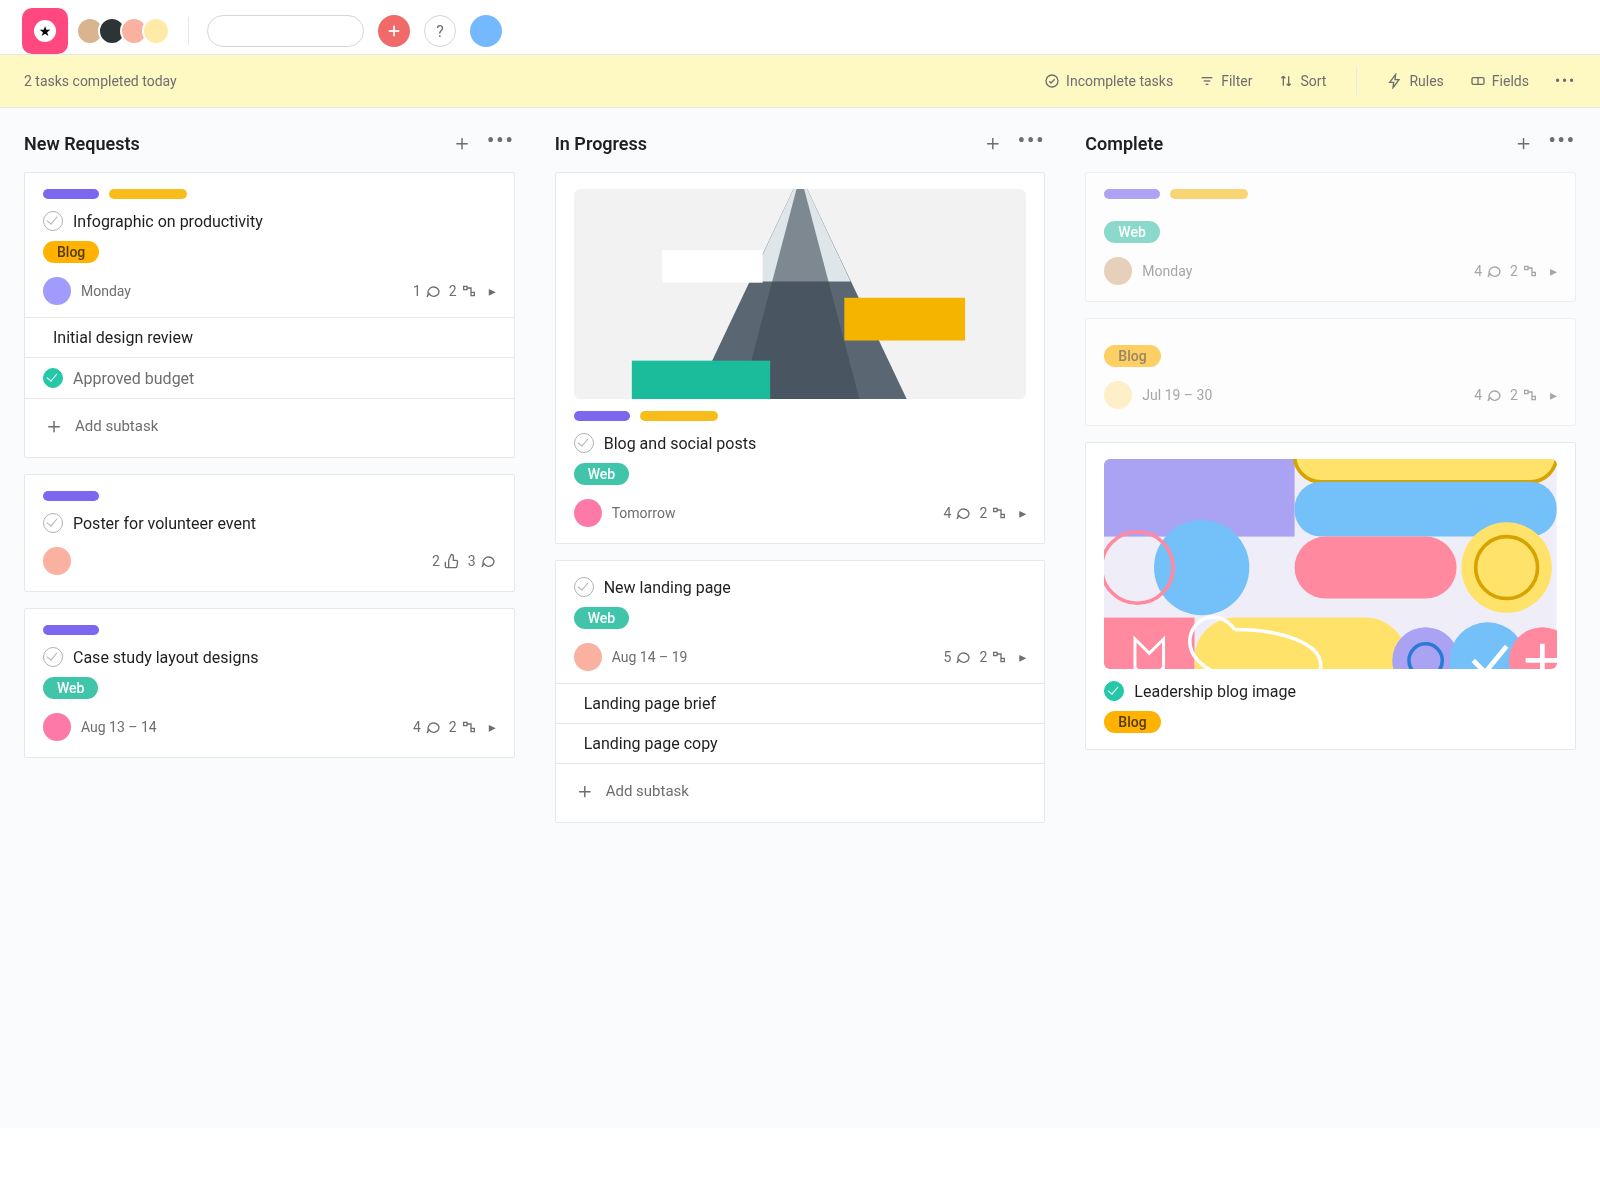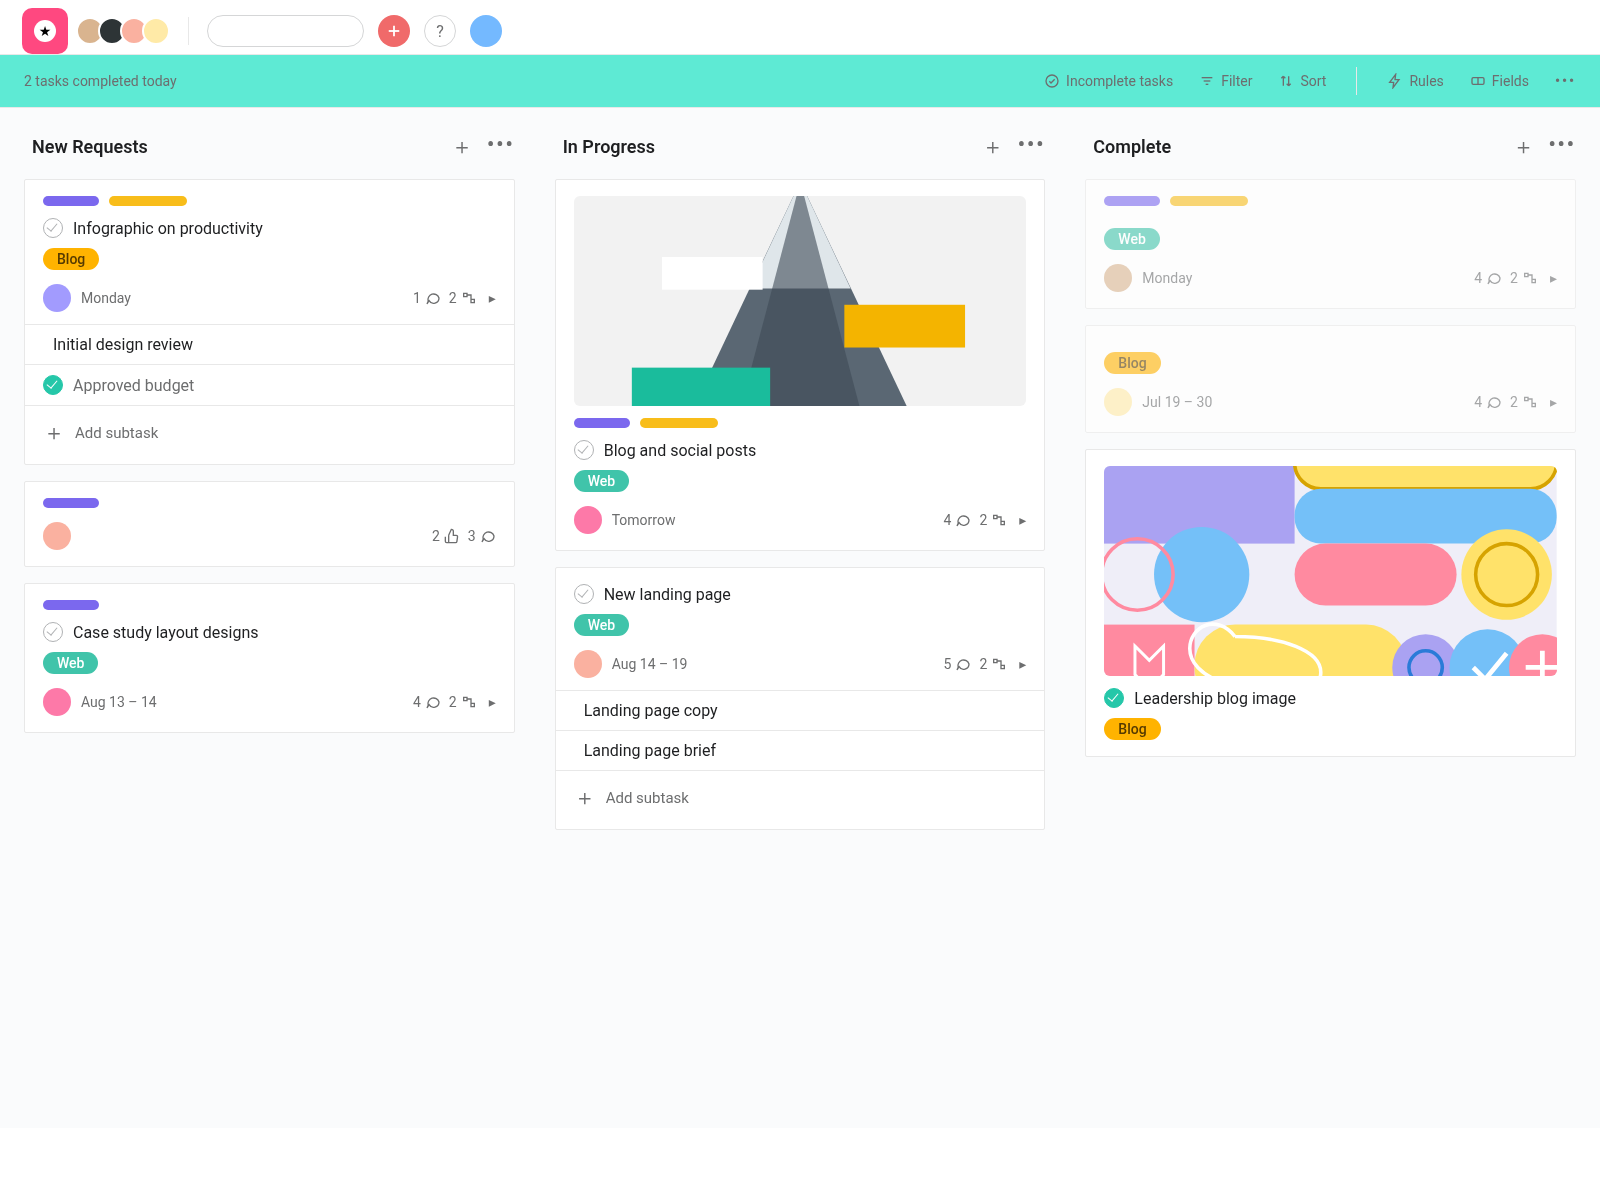--- a/index.html
+++ b/index.html
@@ -58,31 +58,31 @@
   .circle-btn.plus { background: var(--accent); color:#fff; font-size:22px;}
   .circle-btn.help { border:1px solid #d5d6d7; color:var(--muted); font-size:16px;}
   .me { width:32px;height:32px;border-radius:50%; }
 
   
   .divider { border-bottom:1px solid var(--border); }
   .toolbar {
     display:flex; align-items:center; justify-content:space-between;
     padding: 12px 24px; color: var(--muted);
     font-size:14px;
-    background:#5eead4;
+    background:#fef9c3;
     border-bottom:1px solid var(--border);
   }
   .tb-right { display:flex; align-items:center; gap: 26px; }
   .tb-item { display:flex; align-items:center; gap:6px; cursor:pointer; }
   .dots { letter-spacing:2px;font-weight:700;color:var(--muted);}
 
   
   main { background: var(--bg); padding: 20px 24px 40px 24px; display:grid; grid-template-columns: repeat(3, 1fr); gap: 40px; min-height: 1020px; align-items:start;}
   .col-head { display:flex;align-items:center;justify-content:space-between; margin-bottom:14px;}
-  .col-head h3 { margin:8px; font-size:18px; font-weight:600;}
+  .col-head h3 { margin:0; font-size:18px; font-weight:600;}
   .col-head .actions { display:flex; gap:14px; color:var(--muted); font-size:20px; }
 
   .card { background:var(--card); border:1px solid var(--border); border-radius:2px; padding:16px 18px; margin-bottom:16px;}
   .card.faded { opacity: .6; }
   .stripes { display:flex; gap:10px; margin-bottom:12px;}
   .stripe { height:10px; border-radius:5px; }
   .stripe.purple { width:56px; background:var(--purple);}
   .stripe.yellow { width:78px; background:var(--yellow);}
 
   .taskrow { display:flex; align-items:center; gap:10px; color:var(--text); font-size:16px; }
@@ -249,20 +249,24 @@
     <div class="addst">
       <span class="icon-plus-col">＋</span>
       <span>Add subtask</span>
     </div>
   </div>
 
   <div class="card">
     <div class="stripes">
           <span class="stripe purple"></span>
         </div>
+    <div class="taskrow">
+      <span class="chk"></span>
+      <span class="title">Poster for volunteer event</span>
+    </div>
     <div class="card-foot">
       <div class="foot-l">
         <span class="av s a3"></span>
       </div>
       <div class="foot-r">
         <span class="stat">
               <span>2</span>
           <svg class="icon-sm" viewBox="0 0 24 24" fill="none" stroke="currentColor" stroke-width="2">
                 <path d="M7 22V11M2 13v7a2 2 0 002 2h13.3a2 2 0 002-1.7l1-7A2 2 0 0018.3 11H14V5a3 3 0 00-3-3l-4 9"></path>
               </svg>
@@ -386,25 +390,25 @@
           <svg class="icon-sm" viewBox="0 0 24 24" fill="none" stroke="currentColor" stroke-width="2">
                 <path d="M4 5h5v5H4zM15 14h5v5h-5zM9 7.5h6v9"></path>
               </svg>
         </span>
         <span class="caret">▸</span>
       </div>
     </div>
     <div class="subtasks-sep"></div>
     <div class="subtask">
       <span class="chk"></span>
+      <span>Landing page brief</span>
+    </div>
+    <div class="subtask">
+      <span class="chk"></span>
       <span>Landing page copy</span>
-    </div>
-    <div class="subtask">
-      <span class="chk"></span>
-      <span>Landing page brief</span>
     </div>
     <div class="addst">
       <span class="icon-plus-col">＋</span>
       <span>Add subtask</span>
     </div>
   </div>
 </section>
 
 <section>
   <div class="col-head">

